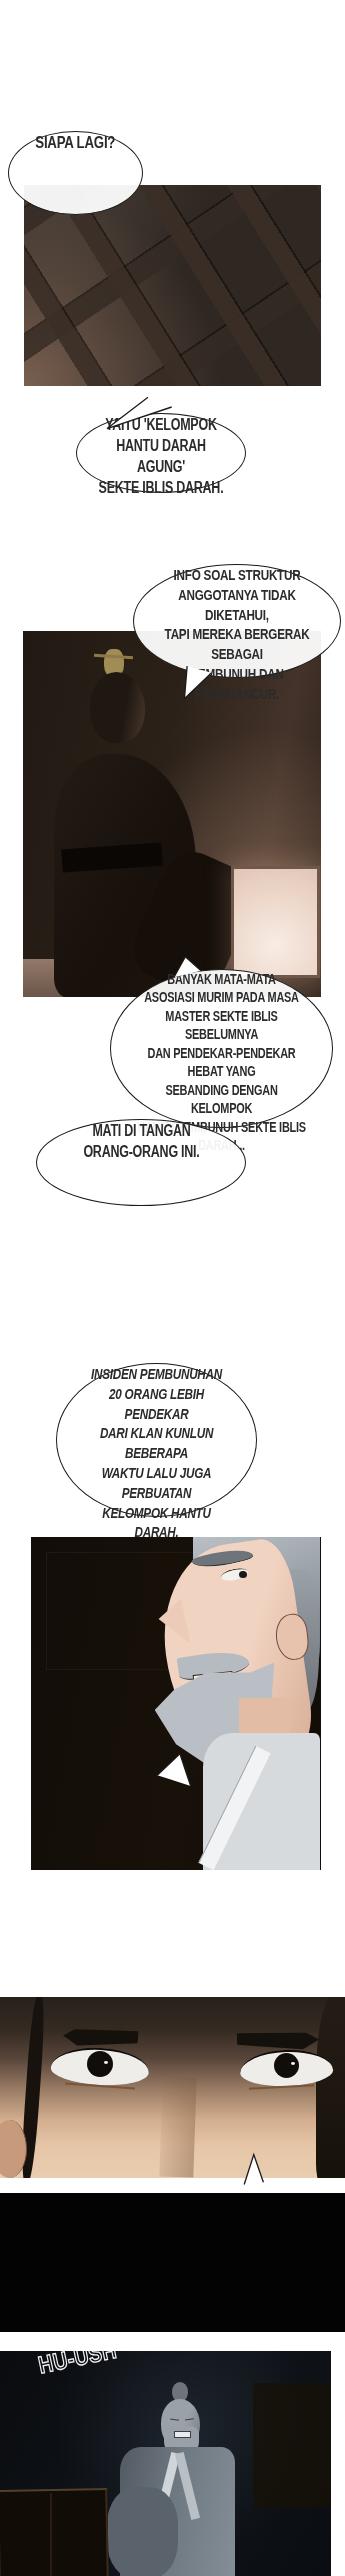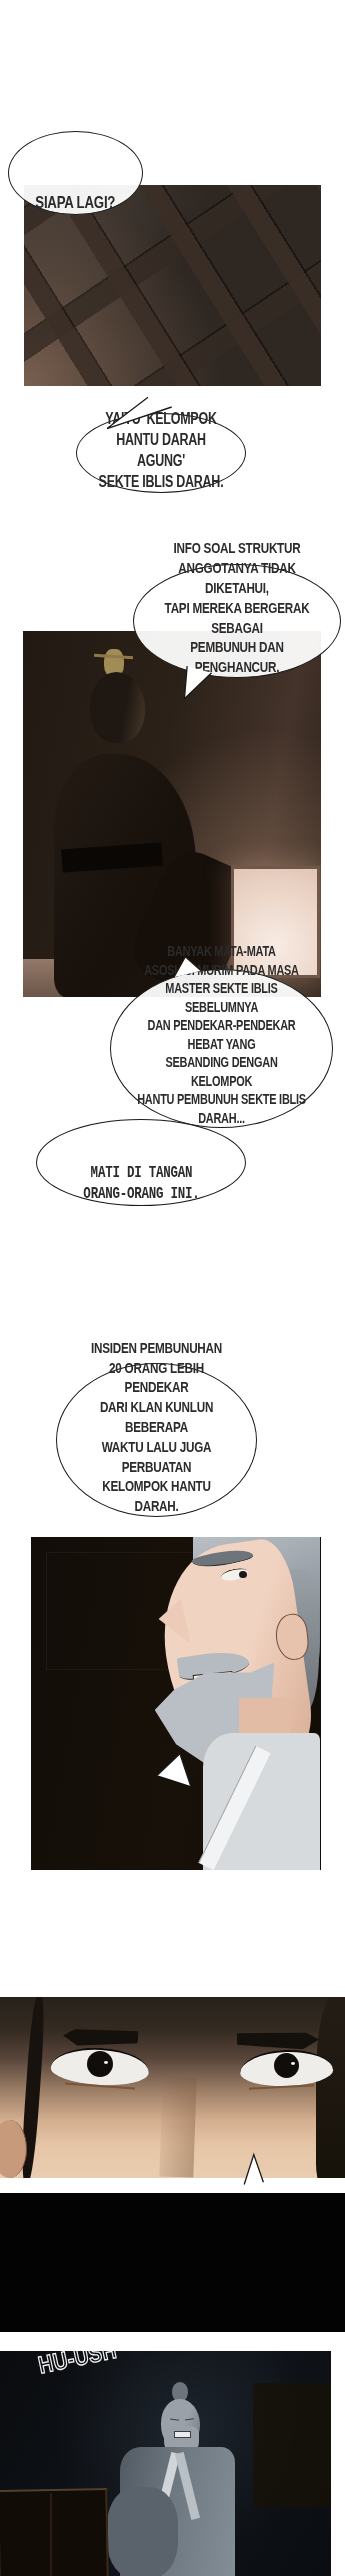--- a/index.html
+++ b/index.html
@@ -2,21 +2,21 @@
 <html style="font-size:8.7px"><head>
 <meta charset="utf-8">
 <style>
   html,body{margin:0;padding:0;background:#ffffff;}
   #page{position:relative;width:345px;height:2576px;margin:0 auto;overflow:hidden;
         background:#ffffff;font-family:"Liberation Sans","DejaVu Sans",sans-serif;}
   .panel{position:absolute;overflow:hidden;}
   .abs{position:absolute;}
   
   .bub{position:absolute;border:1.4px solid #1b1b1b;border-radius:50%;
-       background:rgba(255,255,255,0.94);display:flex;align-items:flex-end;justify-content:center;
+       background:rgba(255,255,255,0.94);display:flex;align-items:flex-start;justify-content:center;
        z-index:5;box-sizing:border-box;}
   .bub .t{white-space:pre-line;text-align:center;color:#2b2b2b;font-weight:700;
           line-height:1.32;letter-spacing:-0.3px;transform:scaleX(0.78);}
   .tail{position:absolute;z-index:7;}
   
   #p1{left:24px;top:185px;width:297px;height:201px;background:
       repeating-linear-gradient(58deg, rgba(0,0,0,0) 0 54px, rgba(58,46,38,.9) 54px 73px, rgba(15,10,8,.55) 73px 75px),
       repeating-linear-gradient(-34deg, rgba(0,0,0,0) 0 81px, rgba(52,42,35,.8) 81px 103px, rgba(12,9,7,.5) 103px 105px),
       radial-gradient(circle at 0% 100%, rgba(134,106,88,.85), rgba(134,106,88,0) 55%),
       radial-gradient(circle at 12% 0%, rgba(99,86,76,.5), rgba(99,86,76,0) 45%),
@@ -153,26 +153,26 @@
 DAN PENDEKAR-PENDEKAR HEBAT YANG
 SEBANDING DENGAN KELOMPOK
 HANTU PEMBUNUH SEKTE IBLIS
 DARAH...</div>
   </div>
   <svg class="tail" style="left:170px;top:954px;" width="41" height="26" viewBox="0 0 75 48">
     <path d="M7 43 L28 5 L57 31 Z" fill="#ffffff" stroke="none"></path>
     <path d="M7 43 L28 5 L57 31" fill="none" stroke="#1b1b1b" stroke-width="2.5"></path>
   </svg>
 
-  <div class="bub" style="left:36px;top:1119px;width:210px;height:87px;z-index:6;font-family:Liberation Mono, monospace;">
+  <div class="bub" style="left:36px;top:1119px;width:210px;height:87px;z-index:6;">
     <div class="t" style="font-size:16px;">MATI DI TANGAN
 ORANG-ORANG INI.</div>
   </div>
 
-  <div class="bub" style="left:56px;top:1363px;width:201px;height:154px;">
+  <div class="bub" style="left:56px;top:1363px;width:201px;height:154px;font-style:italic;">
     <div class="t" style="font-size:15px;">INSIDEN PEMBUNUHAN
 20 ORANG LEBIH PENDEKAR
 DARI KLAN KUNLUN BEBERAPA
 WAKTU LALU JUGA PERBUATAN
 KELOMPOK HANTU DARAH.</div>
   </div>
 
   <svg class="tail" style="left:153px;top:1749px;" width="43" height="41" viewBox="0 0 80 75">
     <path d="M8 48 L50 8 L70 68 Z" fill="#ffffff" stroke="none"></path>
     <path d="M8 48 L50 8 L70 68" fill="none" stroke="#1b1b1b" stroke-width="2.5"></path>

